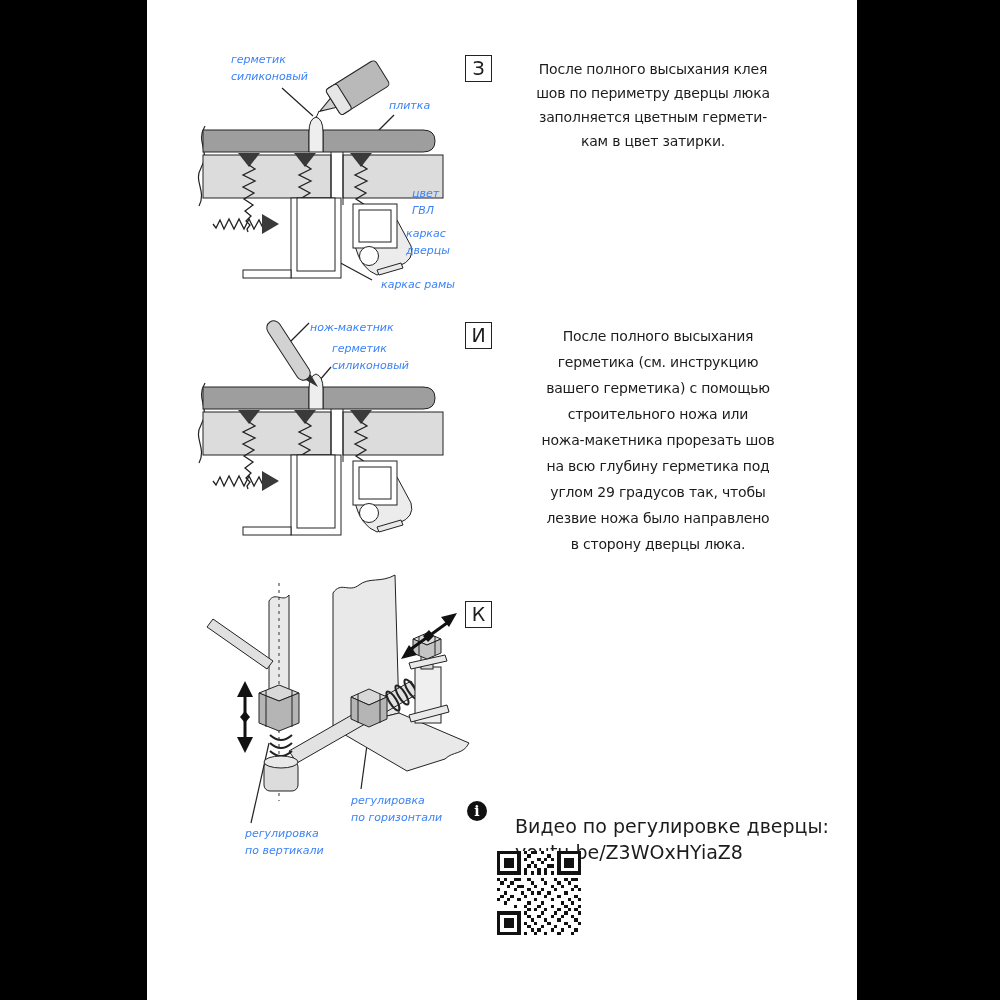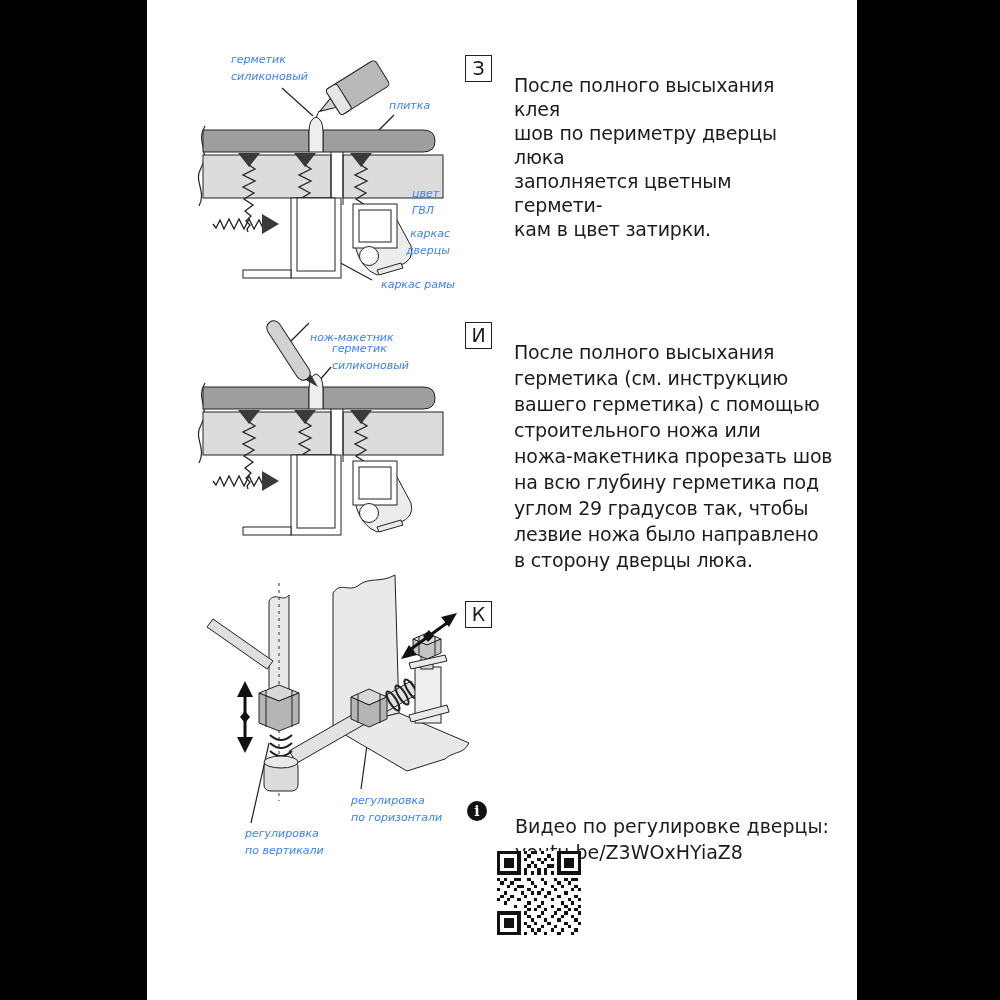--- a/index.html
+++ b/index.html
@@ -1,21 +1,21 @@
 <!DOCTYPE html>
 <html><head>
 <meta charset="utf-8">
 <style>
   html,body{margin:0;padding:0;}
   body{width:1000px;height:1000px;background:#000;position:relative;overflow:hidden;
        font-family:"DejaVu Sans","Liberation Sans",sans-serif;color:#1c1c1c;}
   .page{position:absolute;left:147px;top:0;width:710px;height:1000px;background:#fff;}
   .marker{position:absolute;width:27px;height:27px;border:1.7px solid #222;box-sizing:border-box;
           display:flex;align-items:center;justify-content:center;font-size:19px;line-height:1;}
-  .step-text{position:absolute;margin:16px;font-size:19px;white-space:pre-line;letter-spacing:-0.2px;}
+  .step-text{position:absolute;margin:0;font-size:14px;white-space:pre-line;letter-spacing:-0.2px;text-align:center;}
   .lh24{line-height:24px;} .lh26{line-height:26px;}
   .diagram{position:absolute;}
   .diagram svg{position:absolute;left:0;top:0;}
   .dlabel{position:absolute;font-style:italic;font-weight:normal;font-size:11px;line-height:17px;
           white-space:pre-line;color:#3b82f6;}
   .info-icon{position:absolute;width:20px;height:20px;border-radius:50%;background:#111;color:#fff;
              display:flex;align-items:center;justify-content:center;
              font-family:"DejaVu Serif",serif;font-weight:bold;font-size:14px;}
   .info-line{position:absolute;margin:17px;font-size:19px;line-height:26px;}
   .ink{stroke:#222;fill:none;}
@@ -87,21 +87,21 @@
         <rect x="144" y="25" width="58" height="30" rx="4" fill="#b9b9b9" stroke="#222"></rect>
         <rect x="144" y="25" width="13" height="30" rx="3" fill="#e6e6e6" stroke="#222"></rect>
       </g>
       <path d="M134,63 L131,70" stroke="#222" fill="none"></path>
     </svg>
     <div class="dlabel" style="left:46px;top:3px;">герметик
 силиконовый</div>
     <div class="dlabel" style="left:204px;top:49px;">плитка</div>
     <div class="dlabel" style="left:227px;top:137px;">цвет
 ГВЛ</div>
-    <div class="dlabel" style="left:221px;top:177px;text-align:right;">каркас
+    <div class="dlabel" style="left:221px;top:177px;">каркас
 дверцы</div>
     <div class="dlabel" style="left:196px;top:228px;">каркас рамы</div>
   </div>
 
   <div class="marker" style="left:318px;top:322px;">И</div>
   <p class="step-text lh26" style="left:351px;top:323px;width:320px;">После полного высыхания
 герметика (см. инструкцию
 вашего герметика) с помощью
 строительного ножа или
 ножа-макетника прорезать шов
@@ -149,21 +149,21 @@
         <rect x="174" y="162" width="32" height="32" fill="#fff" stroke="#222"></rect>
         <polygon points="192,222 216,215 218,220 194,227" fill="#e8e8e8" stroke="#222"></polygon>
         <circle cx="184" cy="208" r="9.5" fill="#fff" stroke="#222"></circle>
       </g>
 
       <g>
         <polygon points="114,64 126,70 133,82 119,74" fill="#333"></polygon>
         <rect x="-7" y="-68" width="14" height="68" rx="7" transform="translate(122,74) rotate(-33)" fill="#d2d2d2" stroke="#222"></rect>
       </g>
     </svg>
-    <div class="dlabel" style="left:125px;top:24px;">нож-макетник</div>
+    <div class="dlabel" style="left:125px;top:14px;">нож-макетник</div>
     <div class="dlabel" style="left:147px;top:35px;">герметик
 силиконовый</div>
   </div>
 
   <div class="marker" style="left:318px;top:601px;">К</div>
 
   <div class="diagram" style="left:36px;top:565px;width:295px;height:295px;">
     <svg width="295" height="295" viewBox="0 0 295 295">
 
       <g class="ink" stroke-width="1.2">

